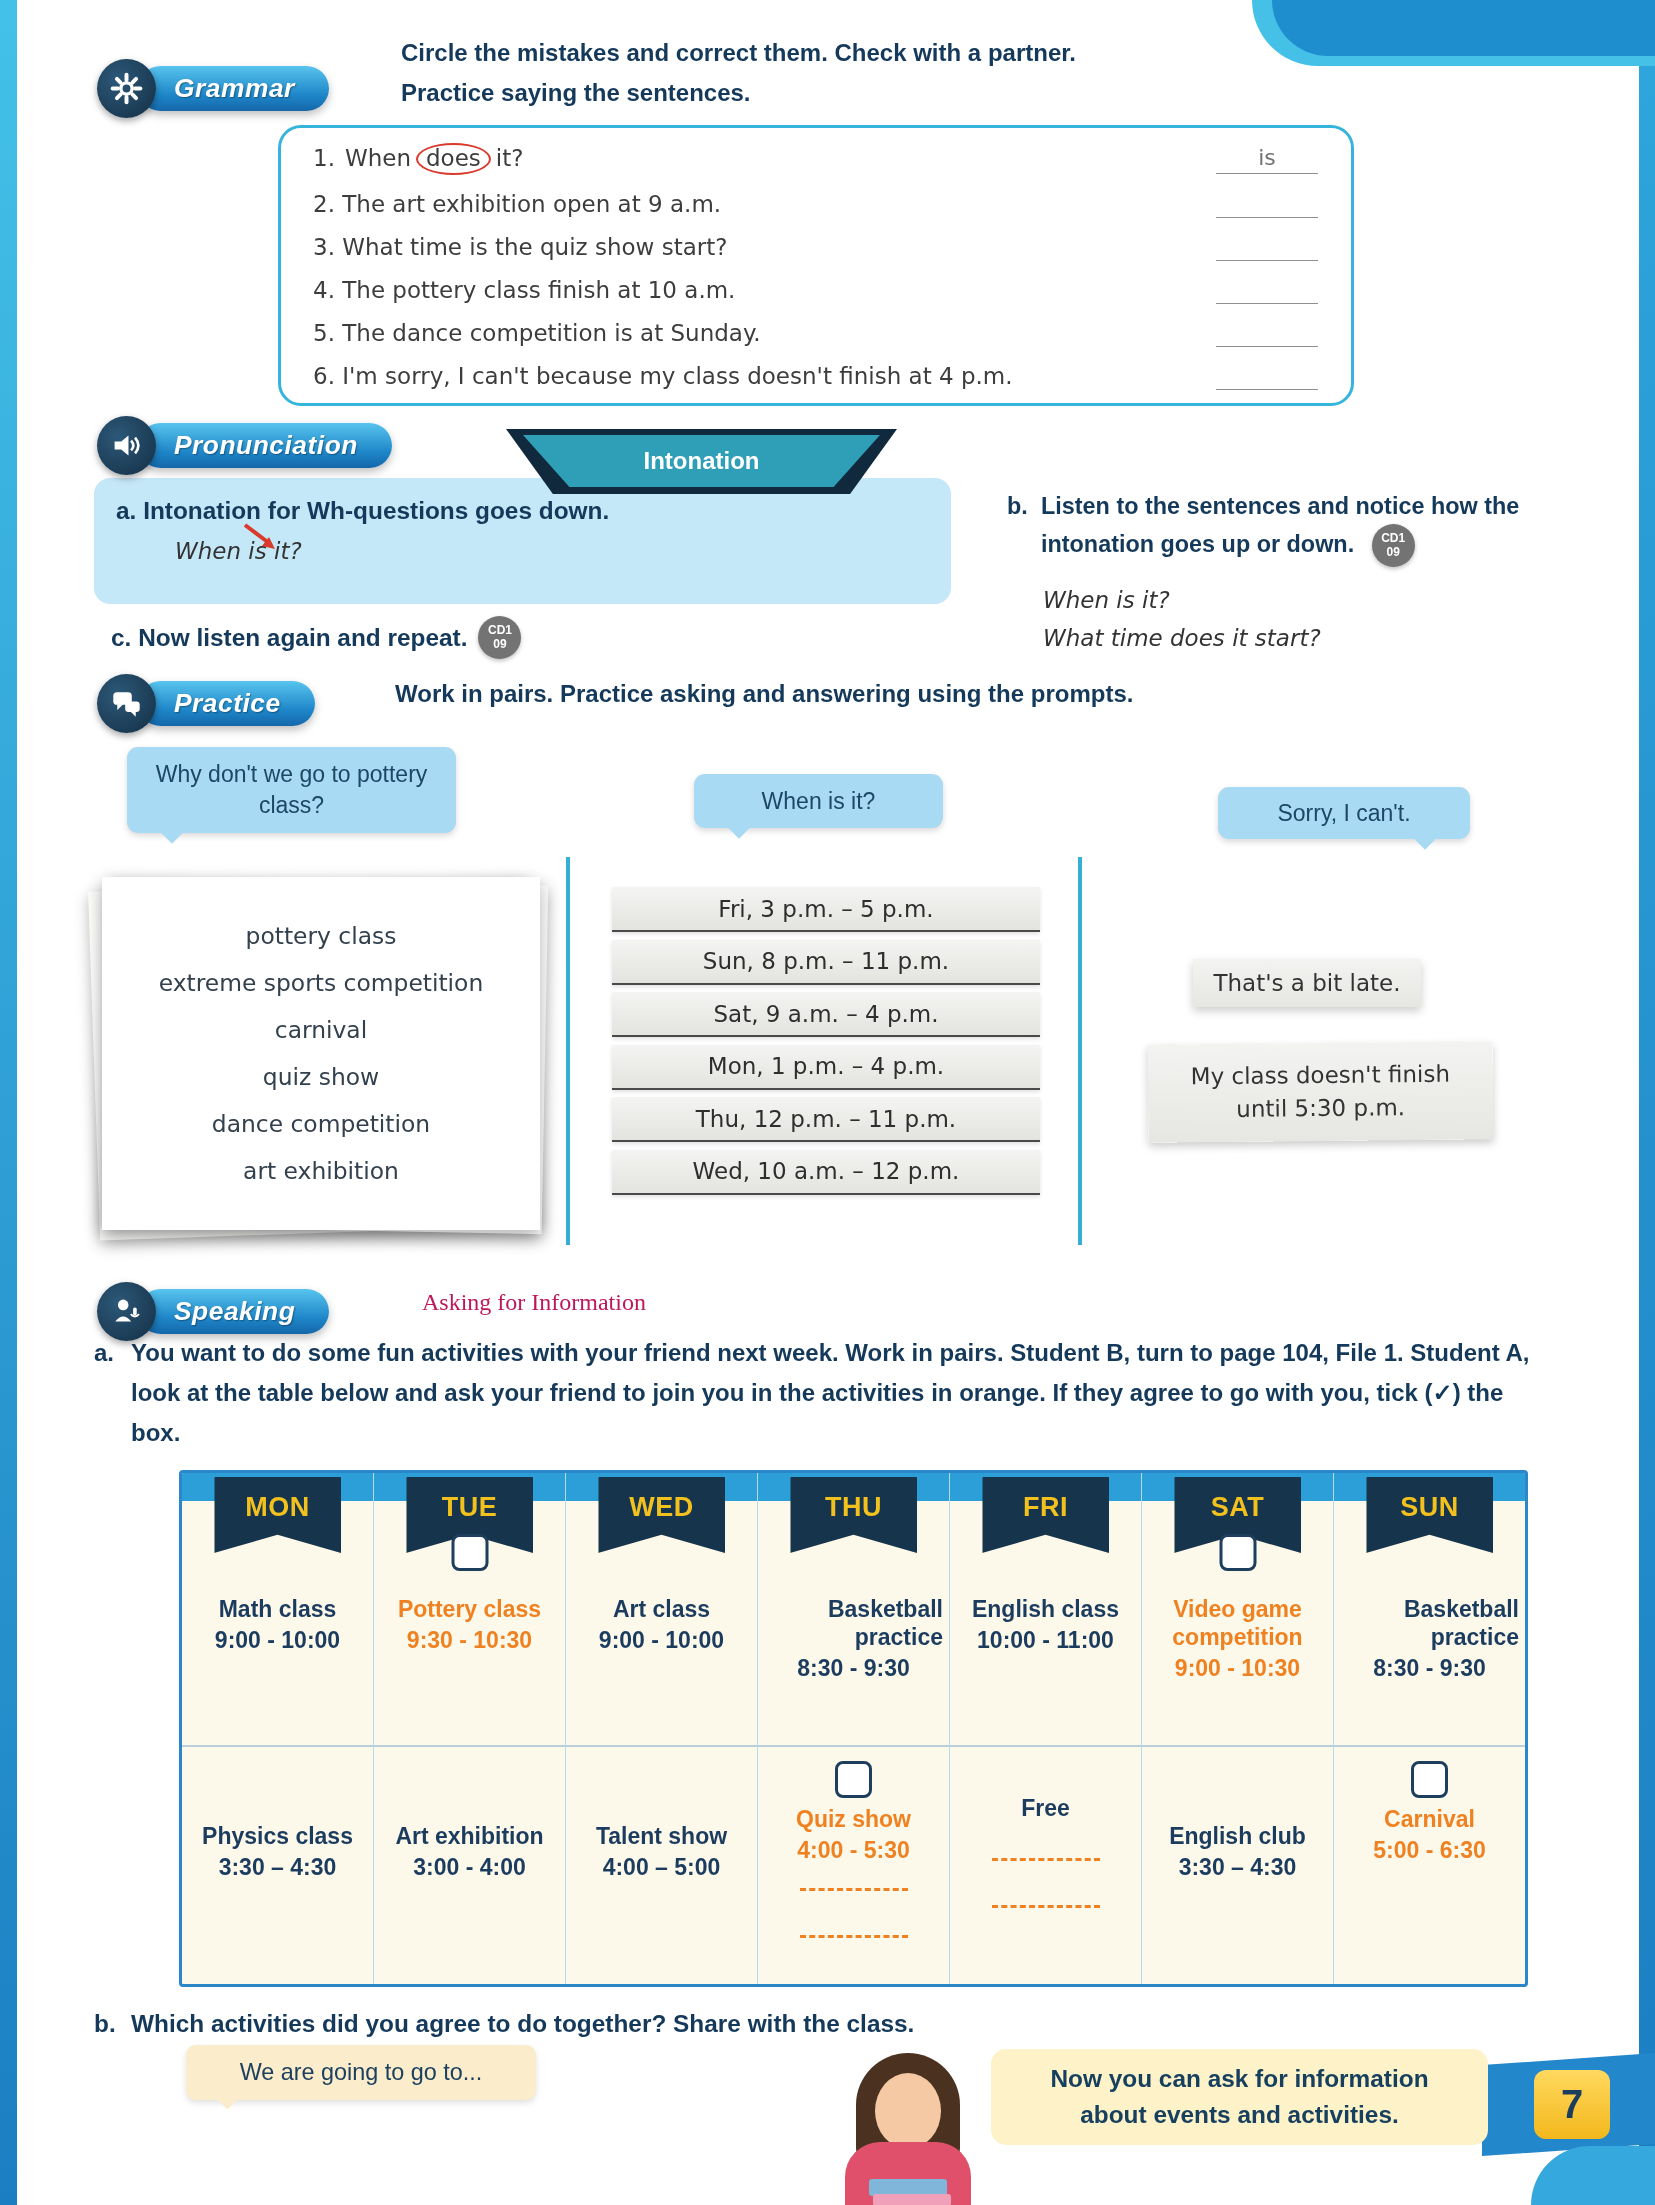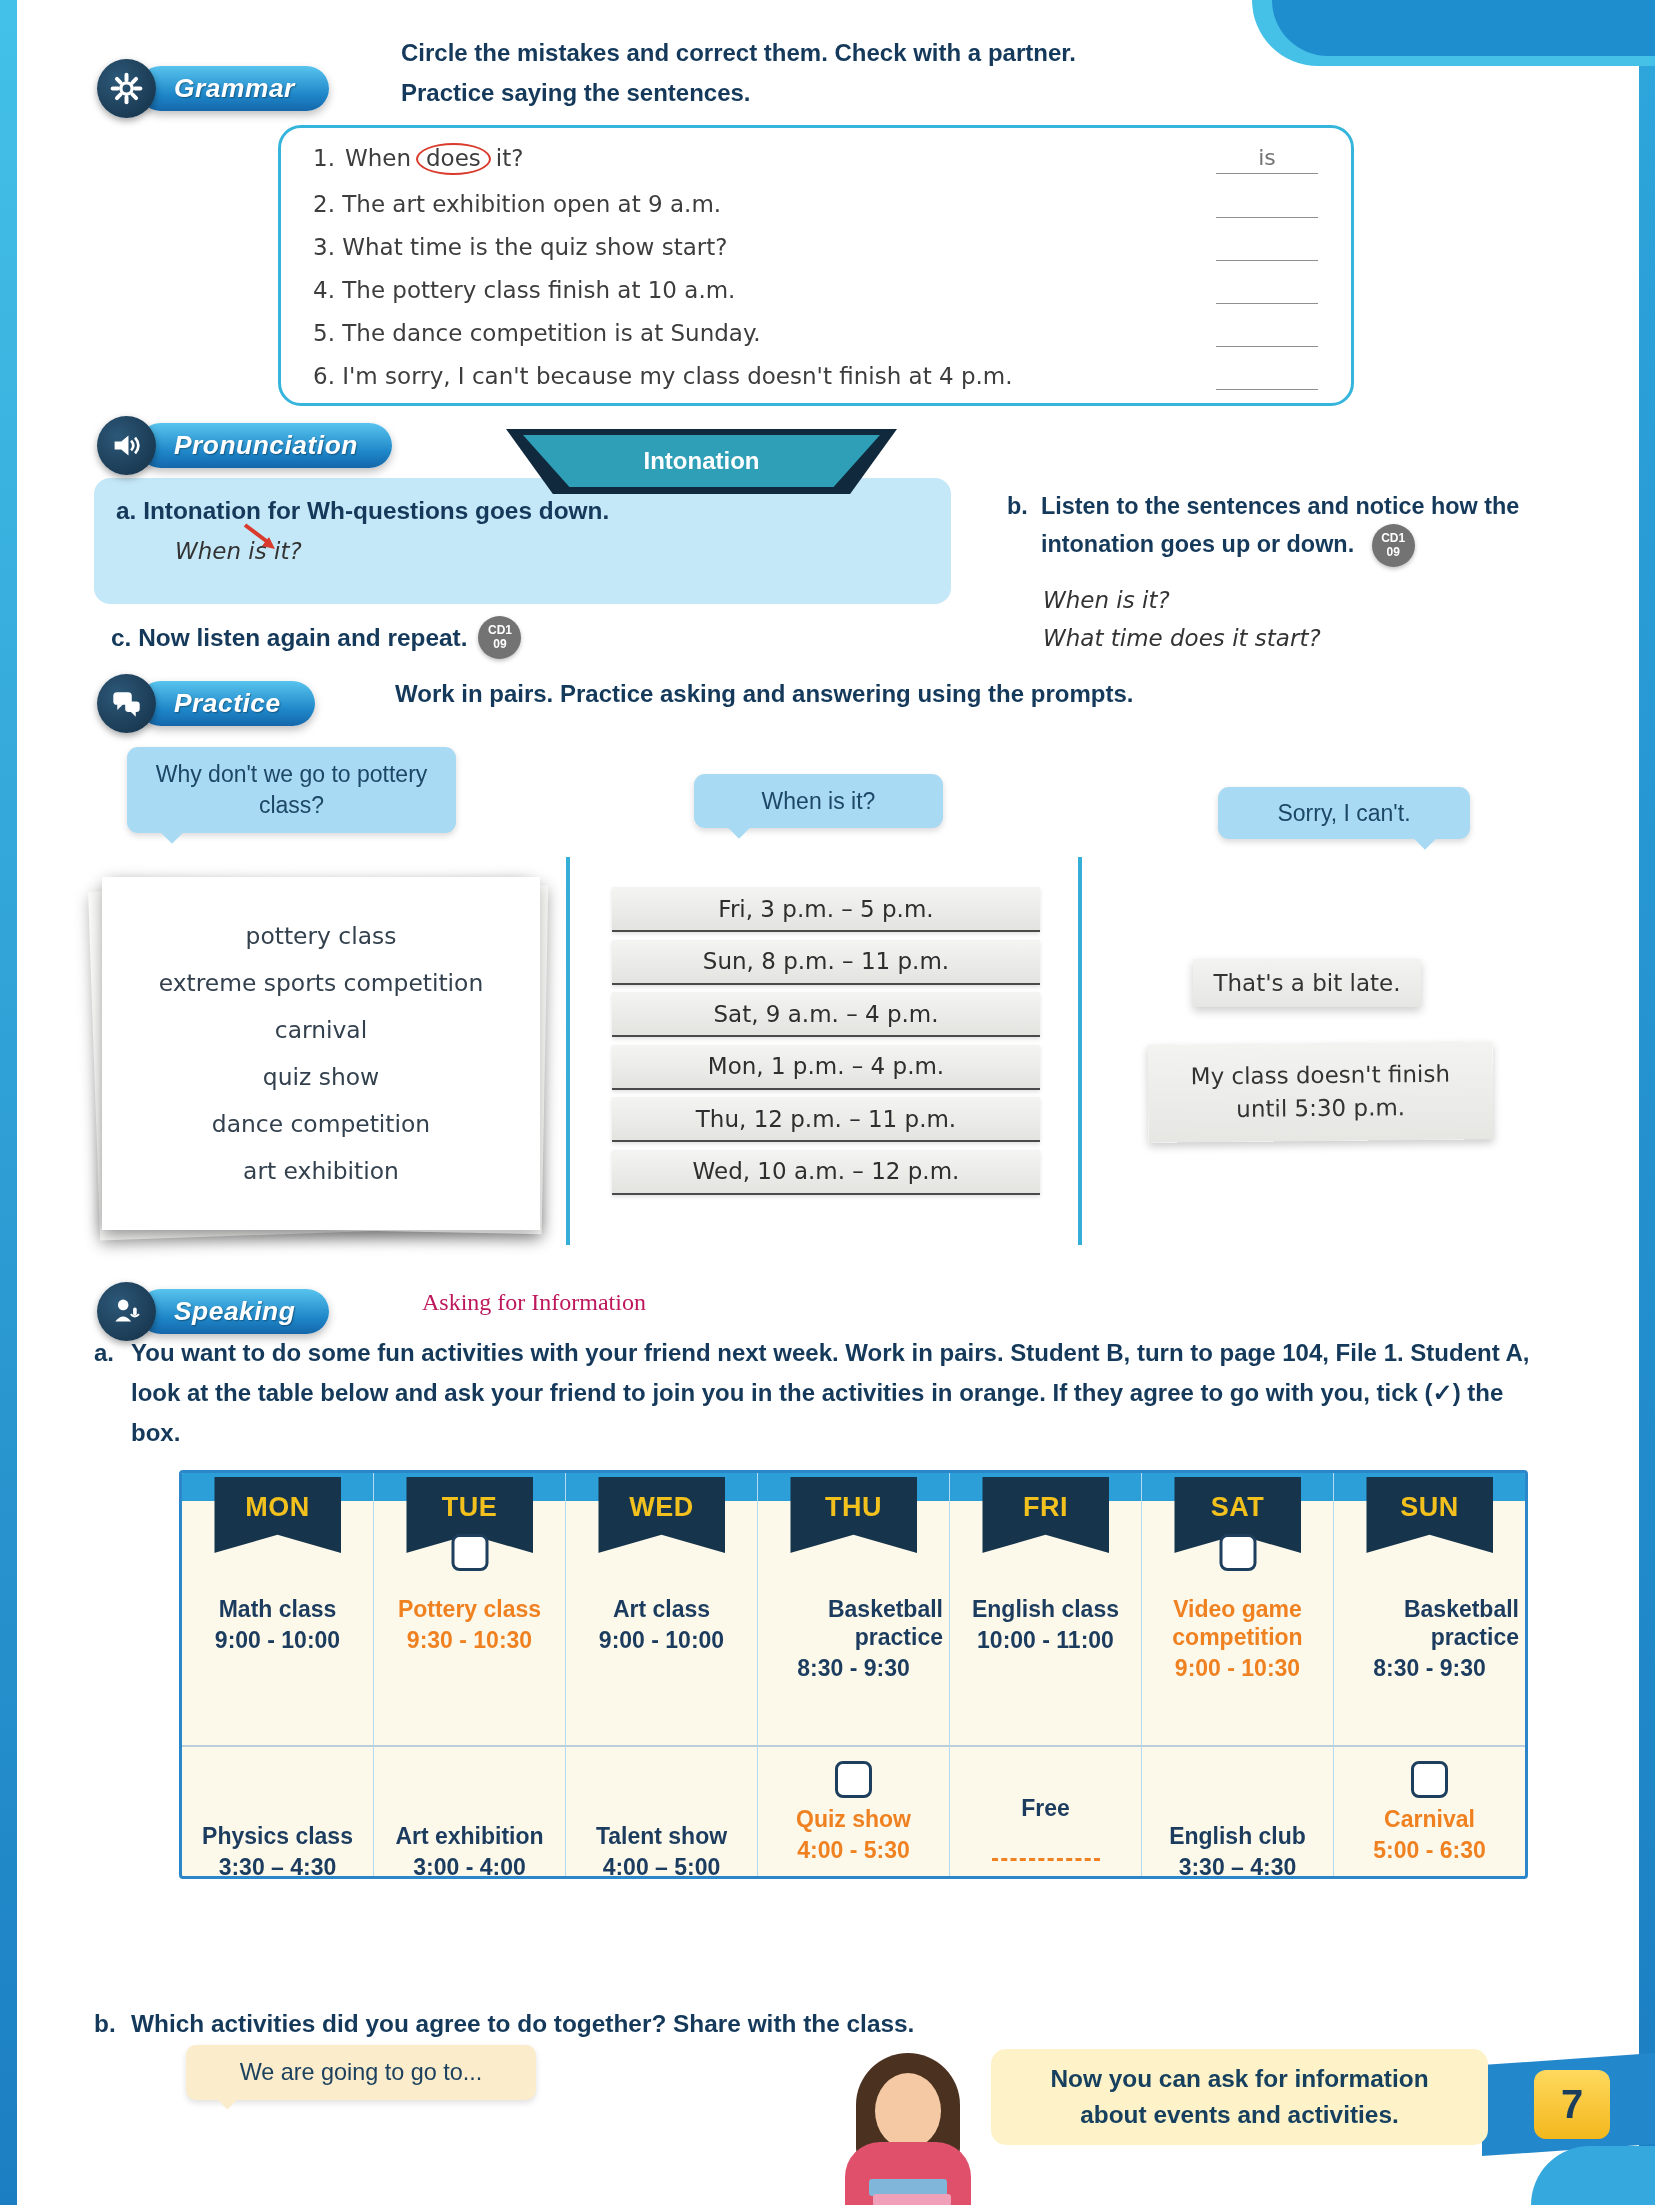--- a/index.html
+++ b/index.html
@@ -123,21 +123,21 @@
 
   
   .speak-title { position:absolute; left:382px; top:1289px;
     font-family:"Liberation Serif", serif; font-size:24px; color:#be185d; z-index:3;margin-left:40px; }
   .para { position:absolute; font-size:24px; line-height:40px; z-index:3;
     padding-left:37px; }
   .para-label { position:absolute; left:0; top:0; }
   .para-a { left:94px; top:1333px; width:1461px; }
   .para-b { left:94px; top:2004px; width:1461px; font-size:24.4px; }
 
-  .weekly-table { position:absolute; left:179px; top:1470px; width:1349px; height:409px;
+  .weekly-table { position:absolute; left:179px; top:1470px; width:1349px; height:517px;
     border:3.5px solid #2b87c9; border-radius:4px; background:#fcf8ea; z-index:3; overflow:hidden; }
   .tbl-band { position:absolute; left:0; top:0; right:0; height:28px; background:#2d9fd8; }
   .tbl-divider { position:absolute; left:0; right:0; top:272px; height:2px; background:#b9cfdb; }
   .tbl-cols { position:absolute; inset:0; display:flex; }
   .day-col { flex:1; position:relative; border-right:1.5px solid #b5d9ee; }
   .day-col:last-child { border-right:none; }
   .pennant { position:absolute; top:4px; left:50%; transform:translateX(-50%);
     width:127px; height:76px; background:#16344c;
     clip-path:polygon(0 0,100% 0,100% 100%,50% 76%,0 100%);
     display:flex; justify-content:center; padding-top:15px;

